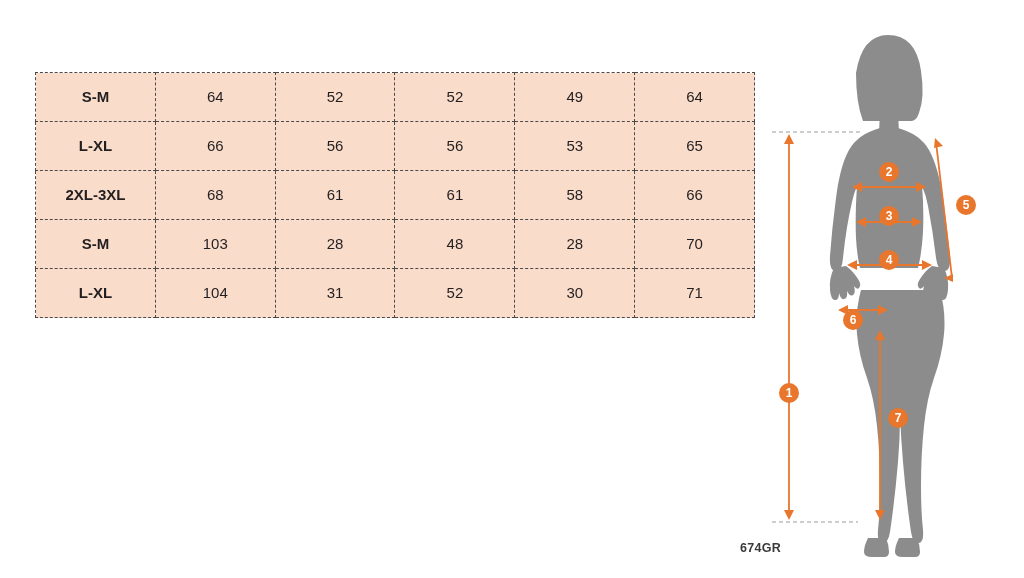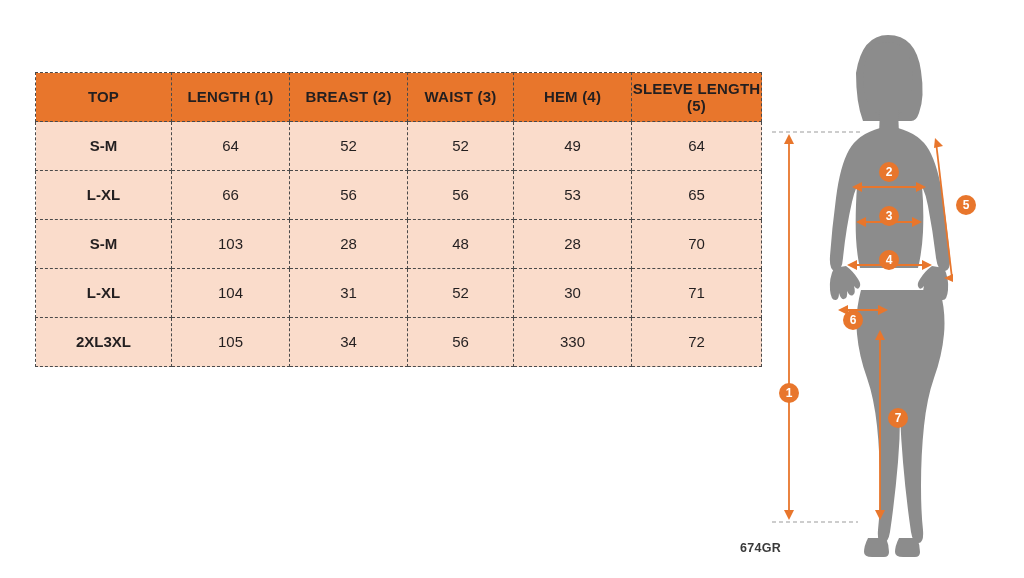--- a/index.html
+++ b/index.html
@@ -106,70 +106,62 @@
   }
 </style>
 </head>
 <body>
 
 <div id="page">
 
   <table id="size-table">
     <tbody>
 
-      <tr>
-        <td class="hdr hdr-tall" style="width:135px">TOP</td>
-        <td class="hdr hdr-tall" style="width:117px">LENGTH (1)</td>
-        <td class="hdr hdr-tall" style="width:117px">BREAST (2)</td>
-        <td class="hdr hdr-tall" style="width:105px">WAIST (3)</td>
-        <td class="hdr hdr-tall" style="width:117px">HEM (4)</td>
-        <td class="hdr hdr-tall" style="width:129px">SLEEVE LENGTH (5)</td>
-      </tr>
 
       <tr>
         <td class="rowlabel">S-M</td>
         <td class="cell">64</td>
         <td class="cell">52</td>
         <td class="cell">52</td>
         <td class="cell">49</td>
         <td class="cell">64</td>
       </tr>
       <tr>
         <td class="rowlabel">L-XL</td>
         <td class="cell">66</td>
         <td class="cell">56</td>
         <td class="cell">56</td>
         <td class="cell">53</td>
         <td class="cell">65</td>
       </tr>
+      <tr>
+        <td class="rowlabel">2XL-3XL</td>
+        <td class="cell">68</td>
+        <td class="cell">61</td>
+        <td class="cell">61</td>
+        <td class="cell">58</td>
+        <td class="cell">66</td>
+      </tr>
 
 
       <tr>
         <td class="rowlabel">S-M</td>
         <td class="cell">103</td>
         <td class="cell">28</td>
         <td class="cell">48</td>
         <td class="cell">28</td>
         <td class="cell">70</td>
       </tr>
       <tr>
         <td class="rowlabel">L-XL</td>
         <td class="cell">104</td>
         <td class="cell">31</td>
         <td class="cell">52</td>
         <td class="cell">30</td>
         <td class="cell">71</td>
-      </tr>
-      <tr>
-        <td class="rowlabel">2XL3XL</td>
-        <td class="cell">105</td>
-        <td class="cell">34</td>
-        <td class="cell">56</td>
-        <td class="cell">330</td>
-        <td class="cell">72</td>
       </tr>
 
     </tbody>
   </table>
 
   <div id="code">674GR</div>
 
   <div id="figure-area">
     <svg id="figure-svg" width="268" height="568" viewBox="0 0 268 568" xmlns="http://www.w3.org/2000/svg">
 

